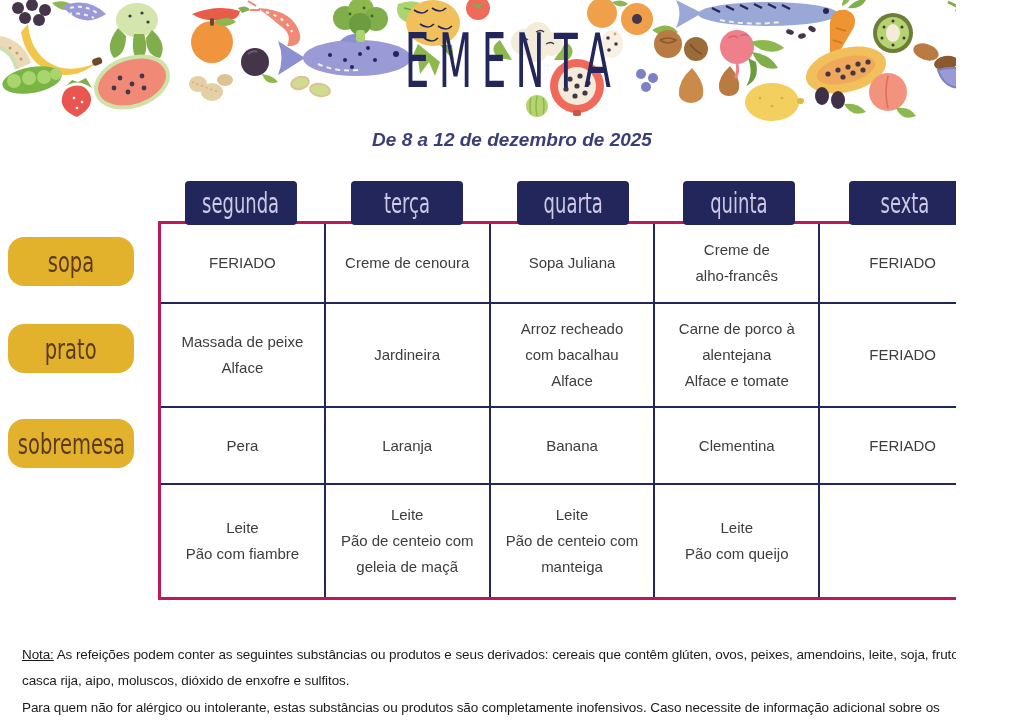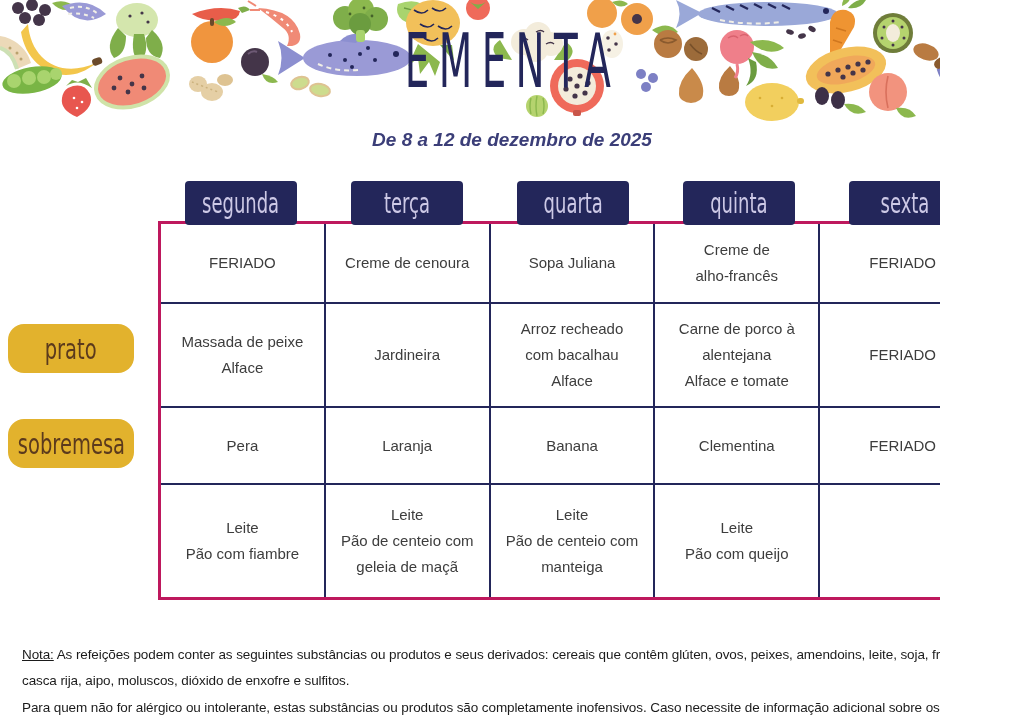--- a/index.html
+++ b/index.html
@@ -1,17 +1,17 @@
 <!DOCTYPE html>
 <html><head>
 <meta charset="utf-8">
 <style>
   html,body{margin:0;padding:0;background:#ffffff;}
   .page{position:relative;width:940px;height:723px;background:#fff;overflow:hidden;
-        font-family:"Liberation Sans",sans-serif;}
+        font-family:"Liberation Sans",sans-serif;padding-left:16px;}
   .banner{position:absolute;left:0;top:0;width:1024px;height:125px;}
   .title{position:absolute;left:0;top:30px;width:1024px;text-align:center;margin:0;z-index:3;}
   .title span{display:inline-block;font-family:"DejaVu Sans",sans-serif;font-weight:400;
         font-size:54px;letter-spacing:13px;color:#23265a;transform:scale(0.72,1.38);}
   .subtitle{position:absolute;left:0;top:129px;width:1024px;text-align:center;
         font-style:italic;font-weight:bold;font-size:19px;color:#3b3e78;z-index:3;}
   .day-tab{position:absolute;top:181px;width:112px;height:44px;background:#23265a;
         border-radius:4px;display:flex;align-items:center;justify-content:center;z-index:2;text-align:right;}
   .day-tab span{display:inline-block;font-family:"DejaVu Sans",sans-serif;font-size:25px;
         color:#cdc9e6;transform:scale(0.72,1.12);white-space:nowrap;}
@@ -322,20 +322,23 @@
   <div class="day-tab" style="left:517px">
       <span>quarta</span>
     </div>
   <div class="day-tab" style="left:683px">
       <span>quinta</span>
     </div>
   <div class="day-tab" style="left:849px">
       <span>sexta</span>
     </div>
 
+  <div class="meal-label" style="top:237px">
+      <span>sopa</span>
+    </div>
   <div class="meal-label" style="top:324px">
       <span>prato</span>
     </div>
   <div class="meal-label" style="top:419px">
       <span>sobremesa</span>
     </div>
 
   <div class="menu-table">
     <div class="cell">FERIADO</div>
     <div class="cell">Creme de cenoura</div>

